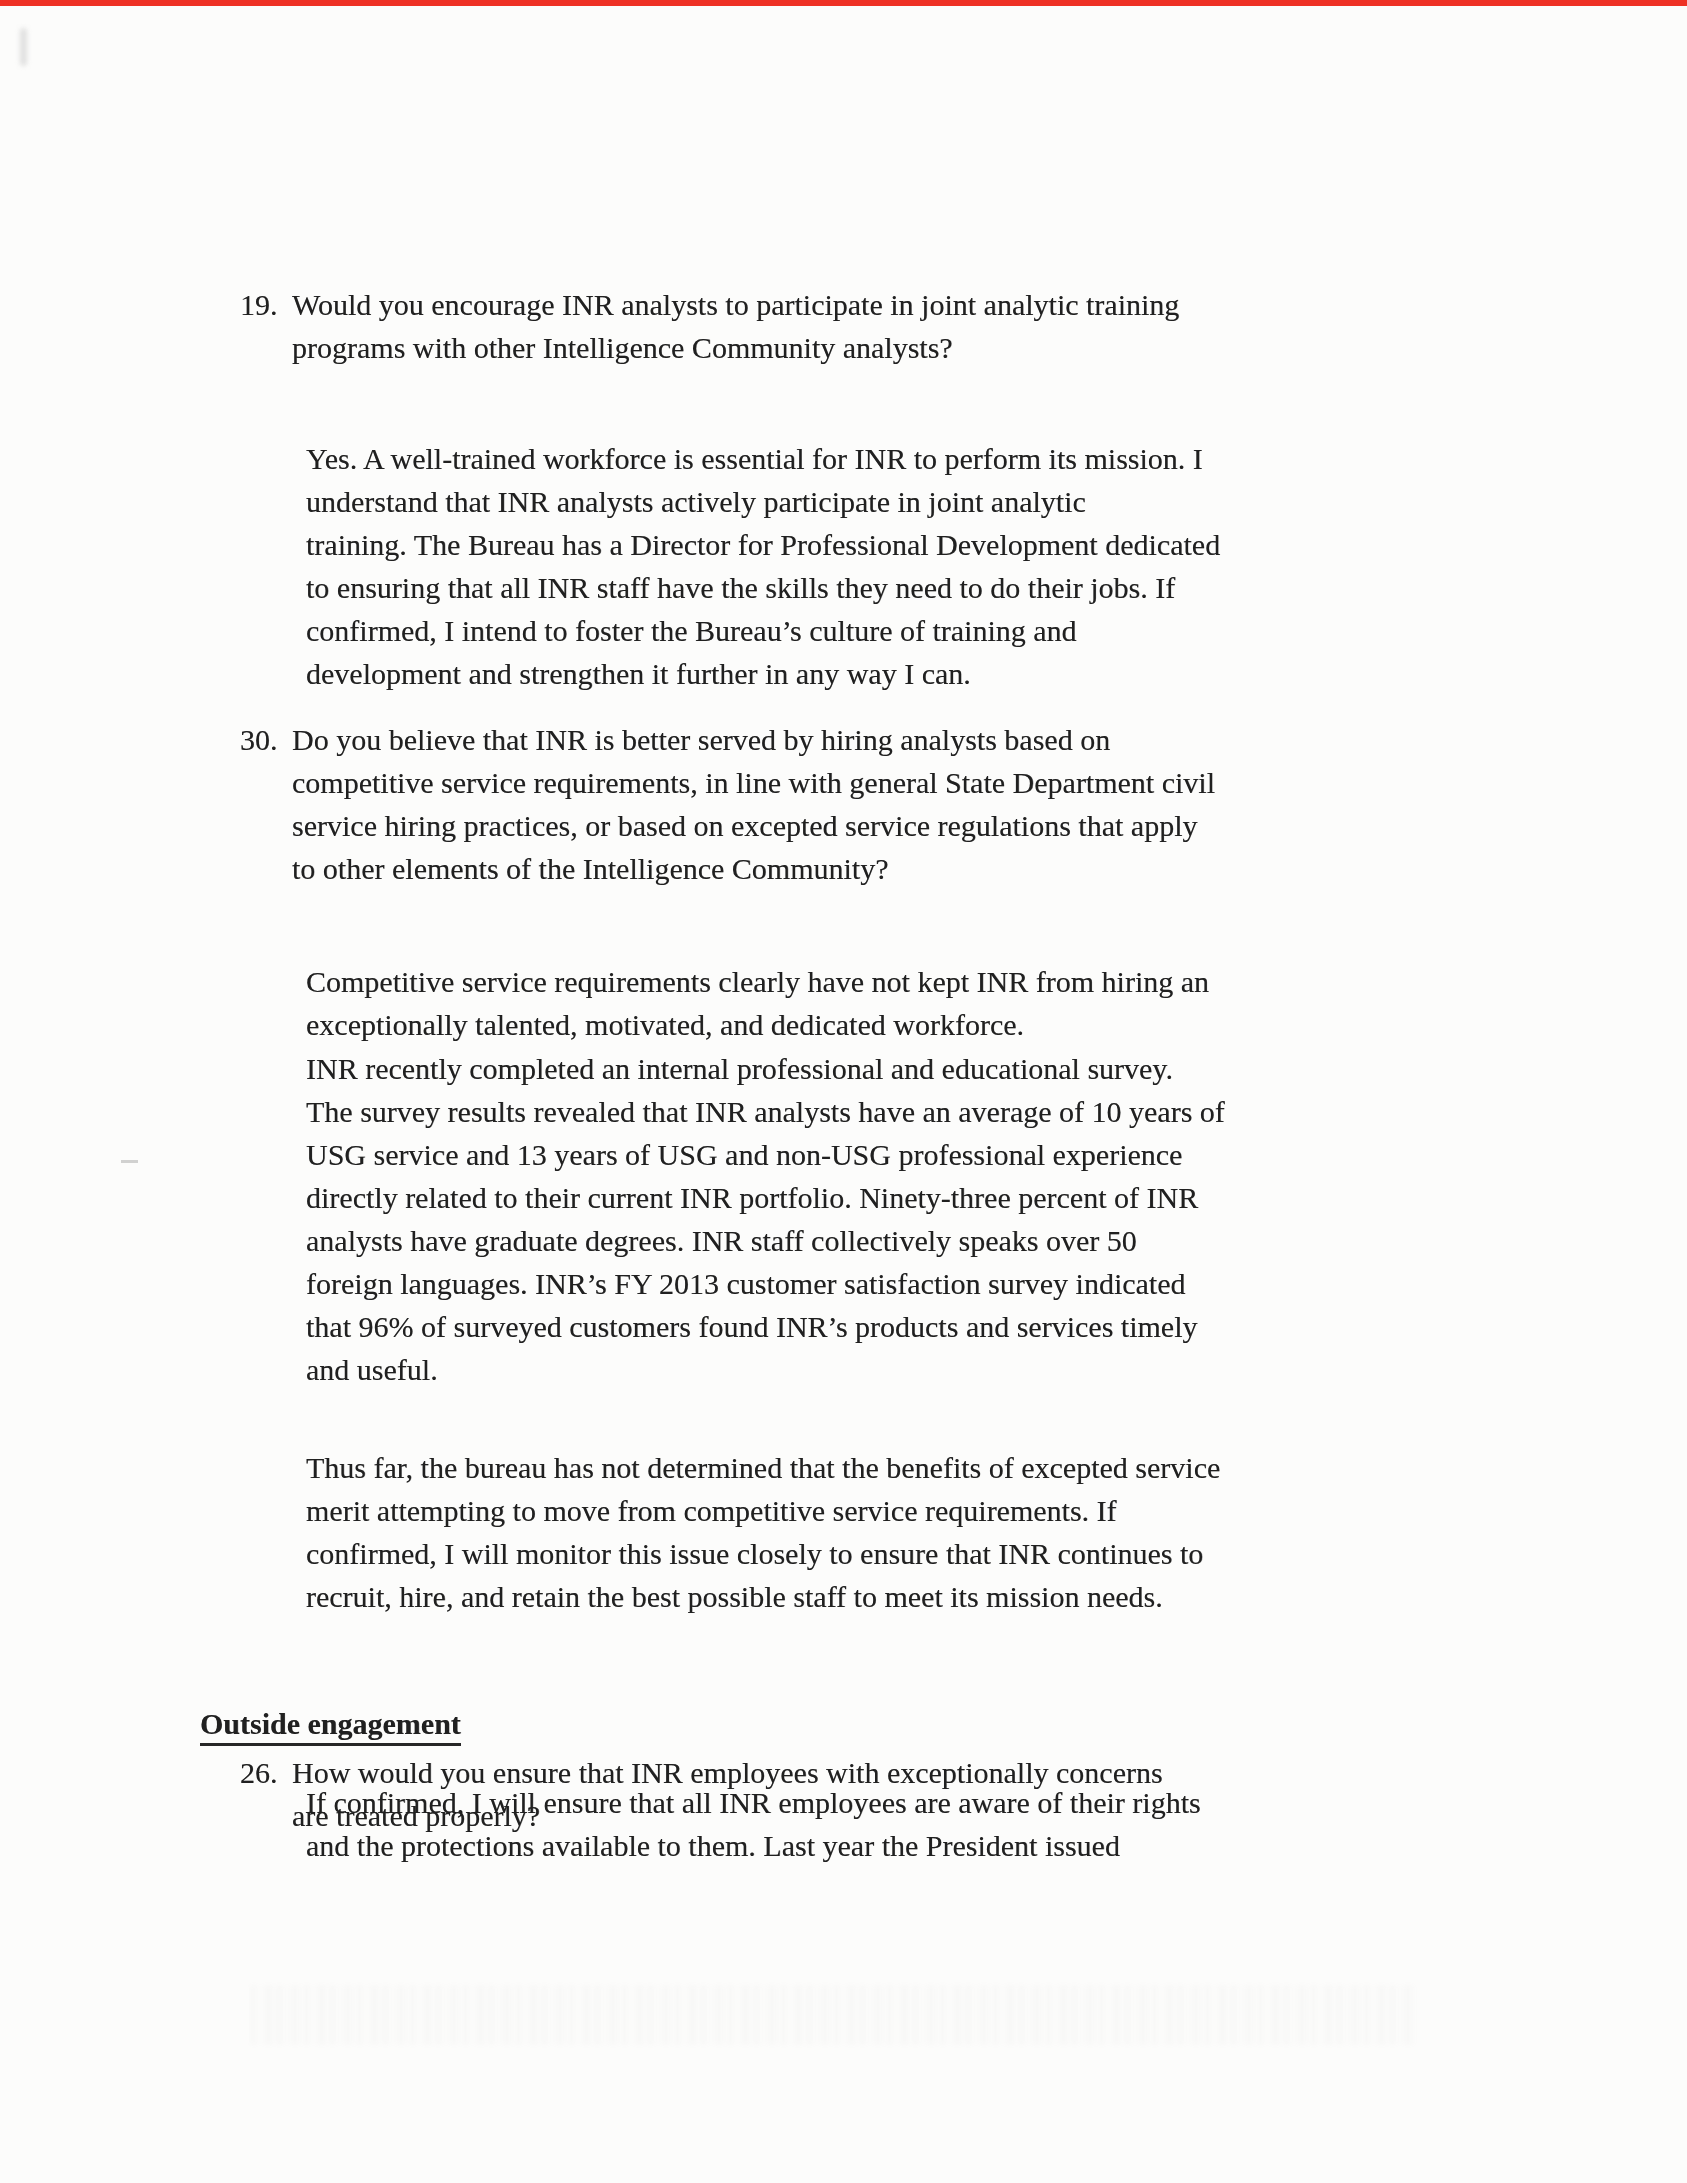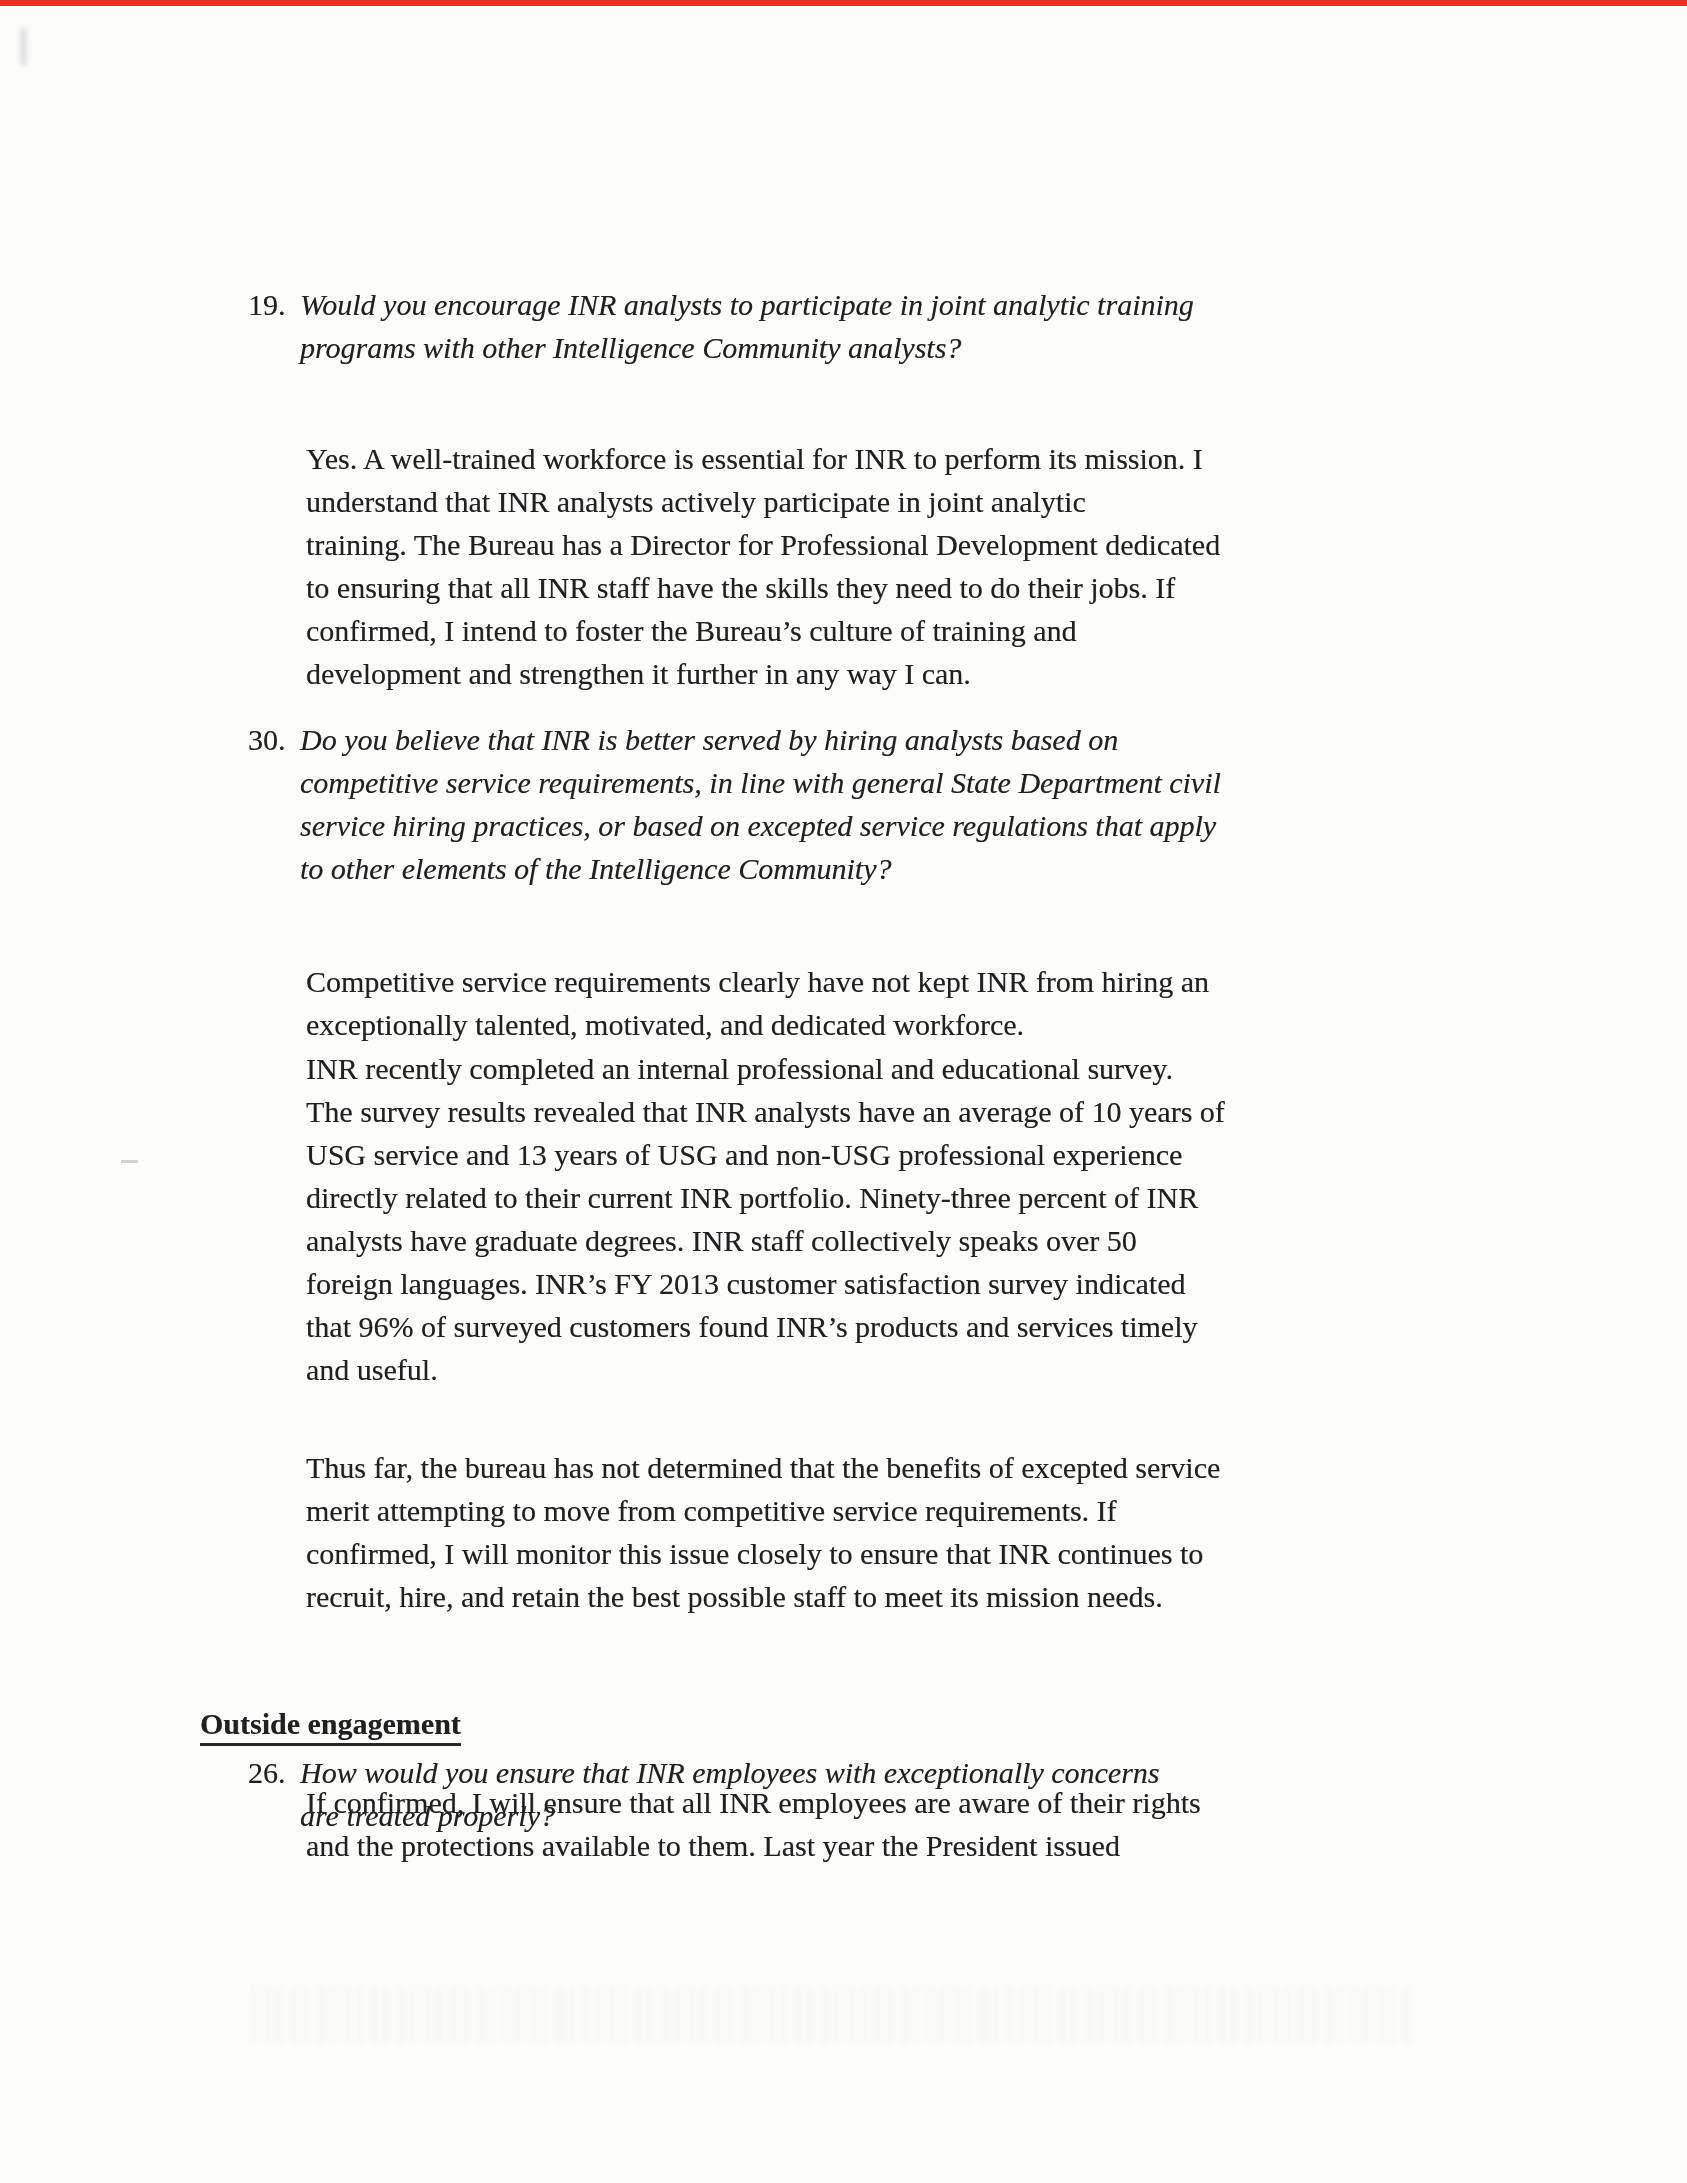--- a/index.html
+++ b/index.html
@@ -55,28 +55,28 @@
 
   .block {
     position: absolute;
     font-size: 30px;
     line-height: 43px;
     white-space: pre-line;
     text-shadow: 0.3px 0.3px 0.5px rgba(45,45,45,0.45);
   }
 
   .q {
-    left: 248px;
+    left: 240px;
     width: 1231px;
     display: flex;
     align-items: flex-start;
     justify-content: center;
   }
   .qnum { width: 52px; flex: none; }
-  .qtext { width: 1179px; font-style: italic; }
+  .qtext { width: 1179px; }
 
   .para {
     left: 306px;
     width: 1191px;
   }
 
   .heading {
     left: 200px;
     font-weight: bold;
   }

